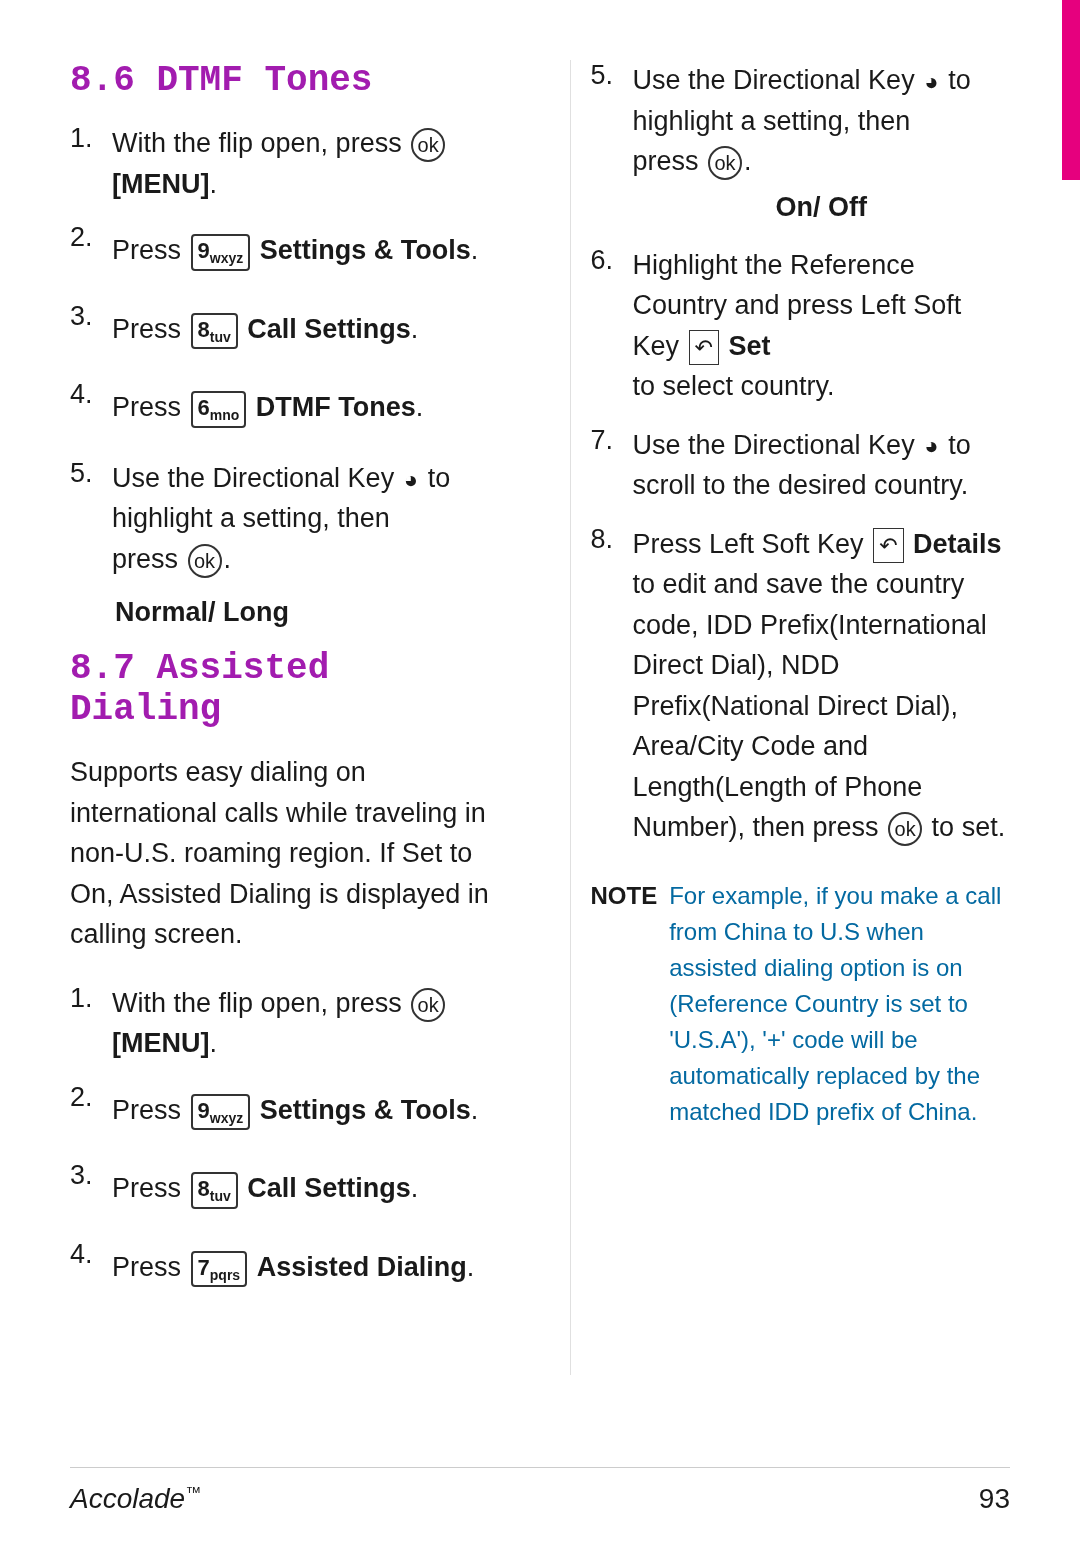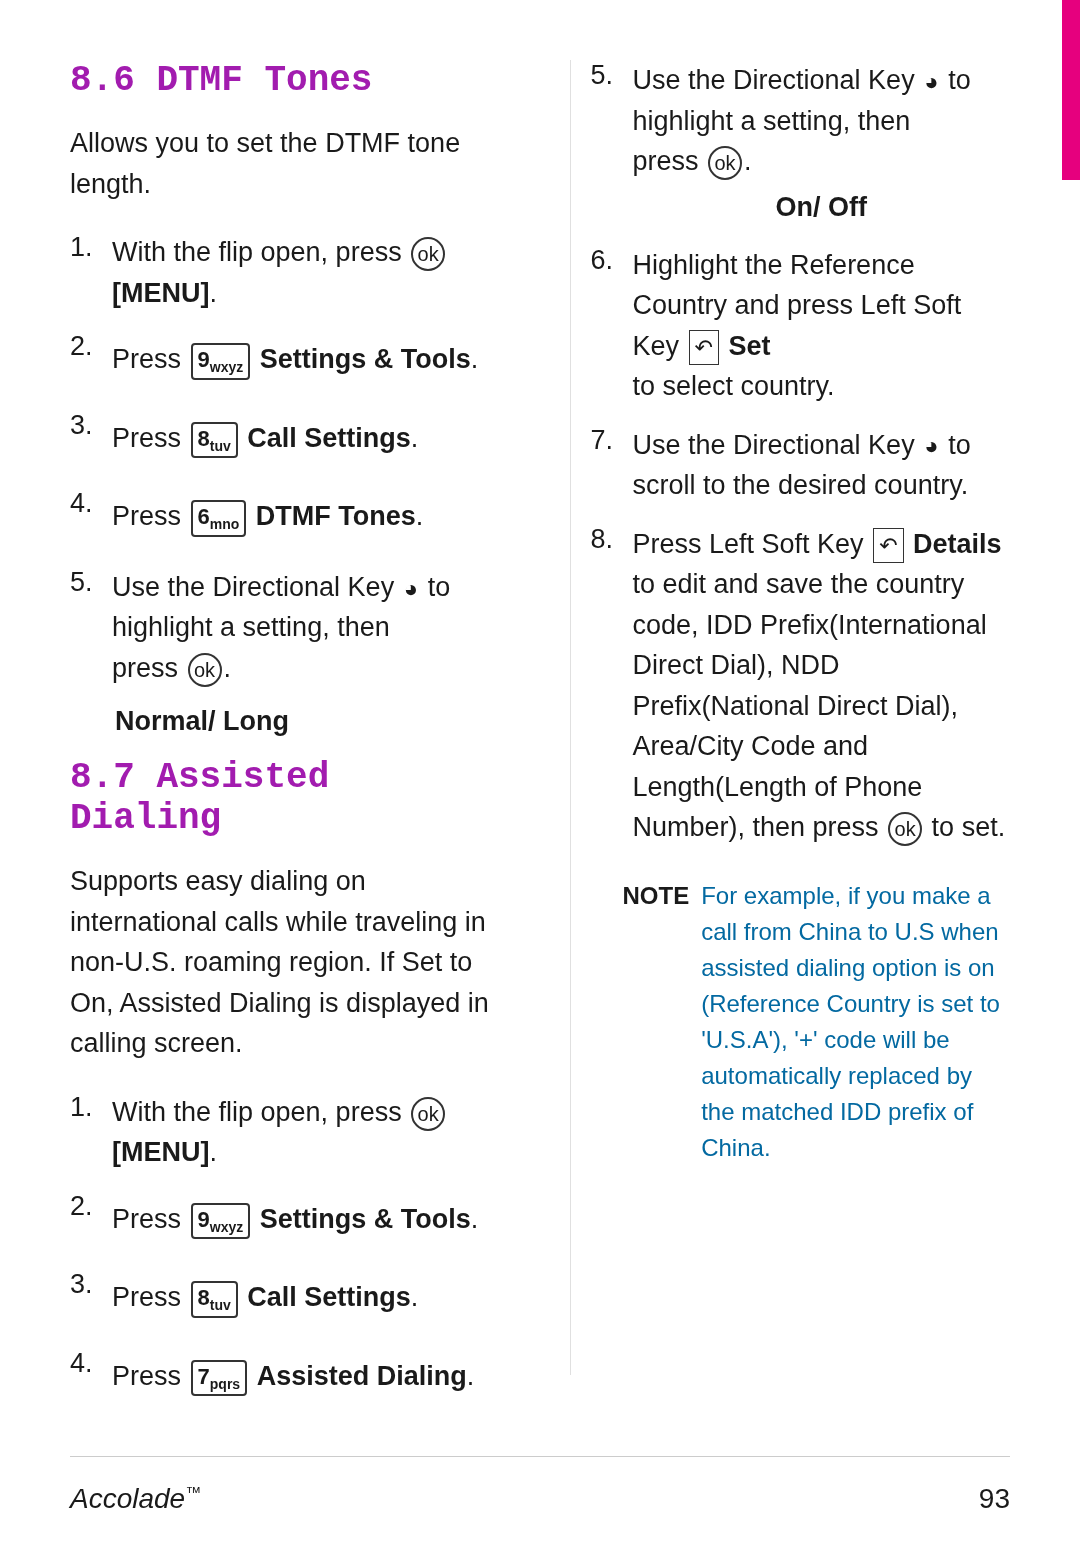--- a/index.html
+++ b/index.html
@@ -105,40 +105,39 @@
       margin-top: 30px;
       font-size: 24px;
       line-height: 1.5;
     }
 
     .note-label {
       font-weight: bold;
       font-size: 24px;
       white-space: nowrap;
       color: #1a1a1a;
-      margin-left: 32px;
     }
 
     .note-text {
       font-size: 24px;
       line-height: 1.5;
       color: #0369a1;
     }
 
     .footer {
       position: absolute;
       bottom: 40px;
       left: 70px;
       right: 70px;
       display: flex;
       flex-direction: row;
       align-items: center;
       justify-content: space-between;
       border-top: 1px solid #ccc;
-      padding-top: 26px;
+      padding-top: 15px;
     }
 
     .footer-brand {
       font-size: 28px;
       font-style: italic;
       color: #1a1a1a;
     }
 
     .footer-brand sup {
       font-size: 16px;
@@ -186,21 +185,20 @@
 <div class="page-container">
 
   <div class="right-bar"></div>
 
   <div class="content-area">
 
     <div class="left-column">
 
       <div>
         <div class="section-title">8.6 DTMF Tones</div>
-        <div class="section-intro">Allows you to set the DTMF tone length.</div>
 
         <div class="step-row">
           <div class="step-num-col">1.</div>
           <div class="step-content-col">
             With the flip open, press <span class="ok-icon">ok</span> <span class="bold-text">[MENU]</span>.
           </div>
         </div>
 
         <div class="step-row">
           <div class="step-num-col">2.</div>

